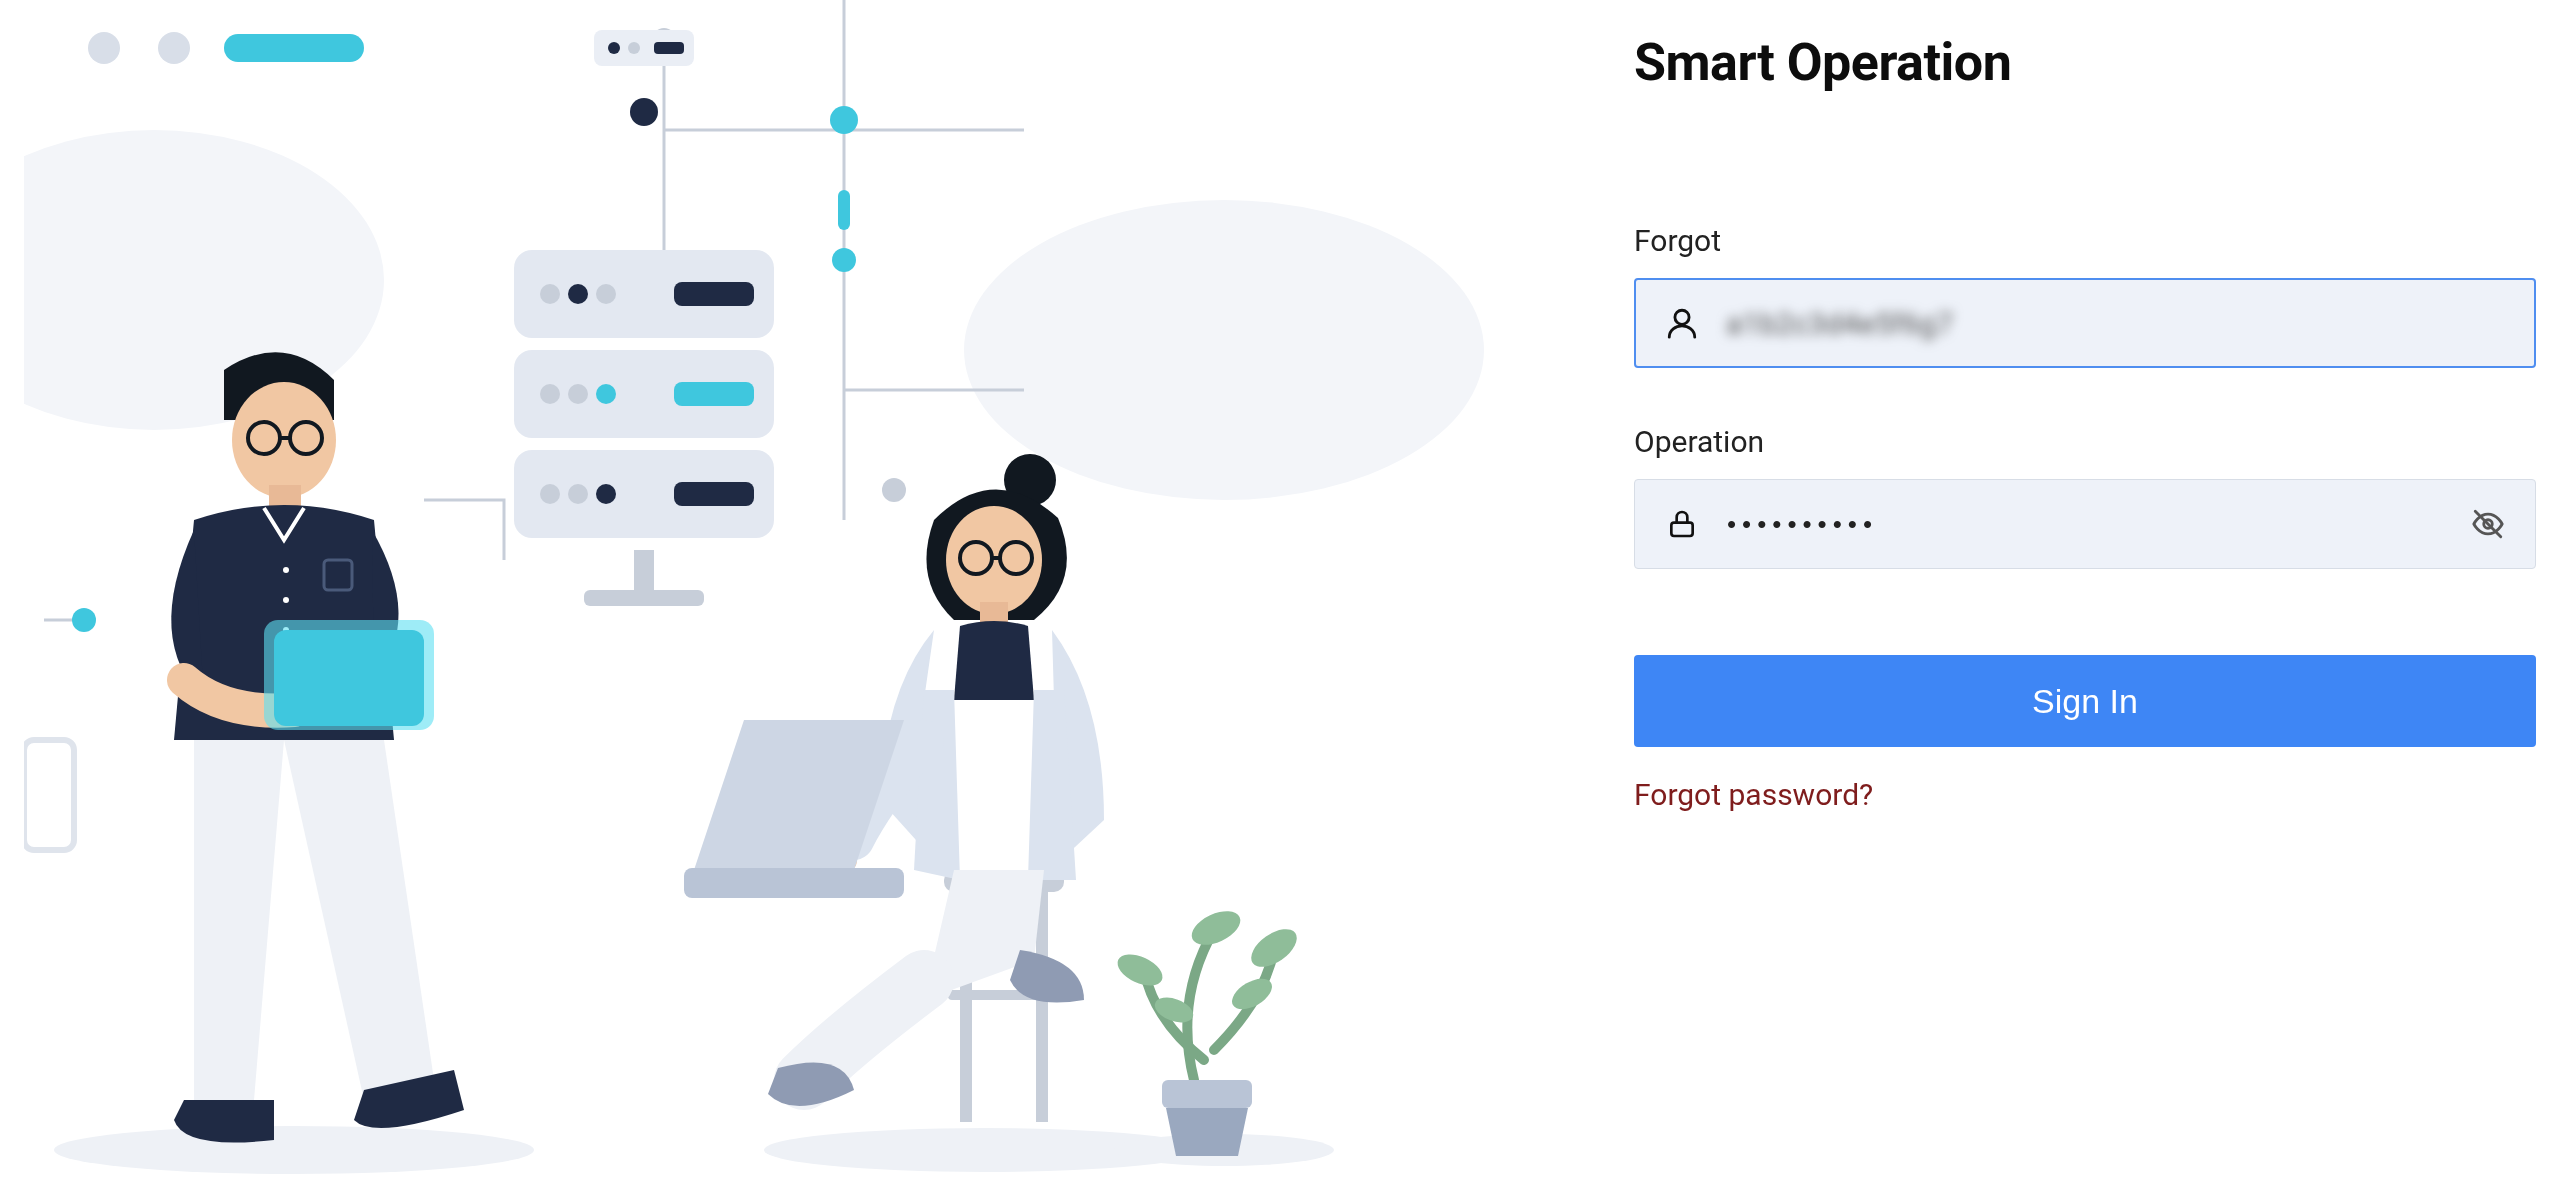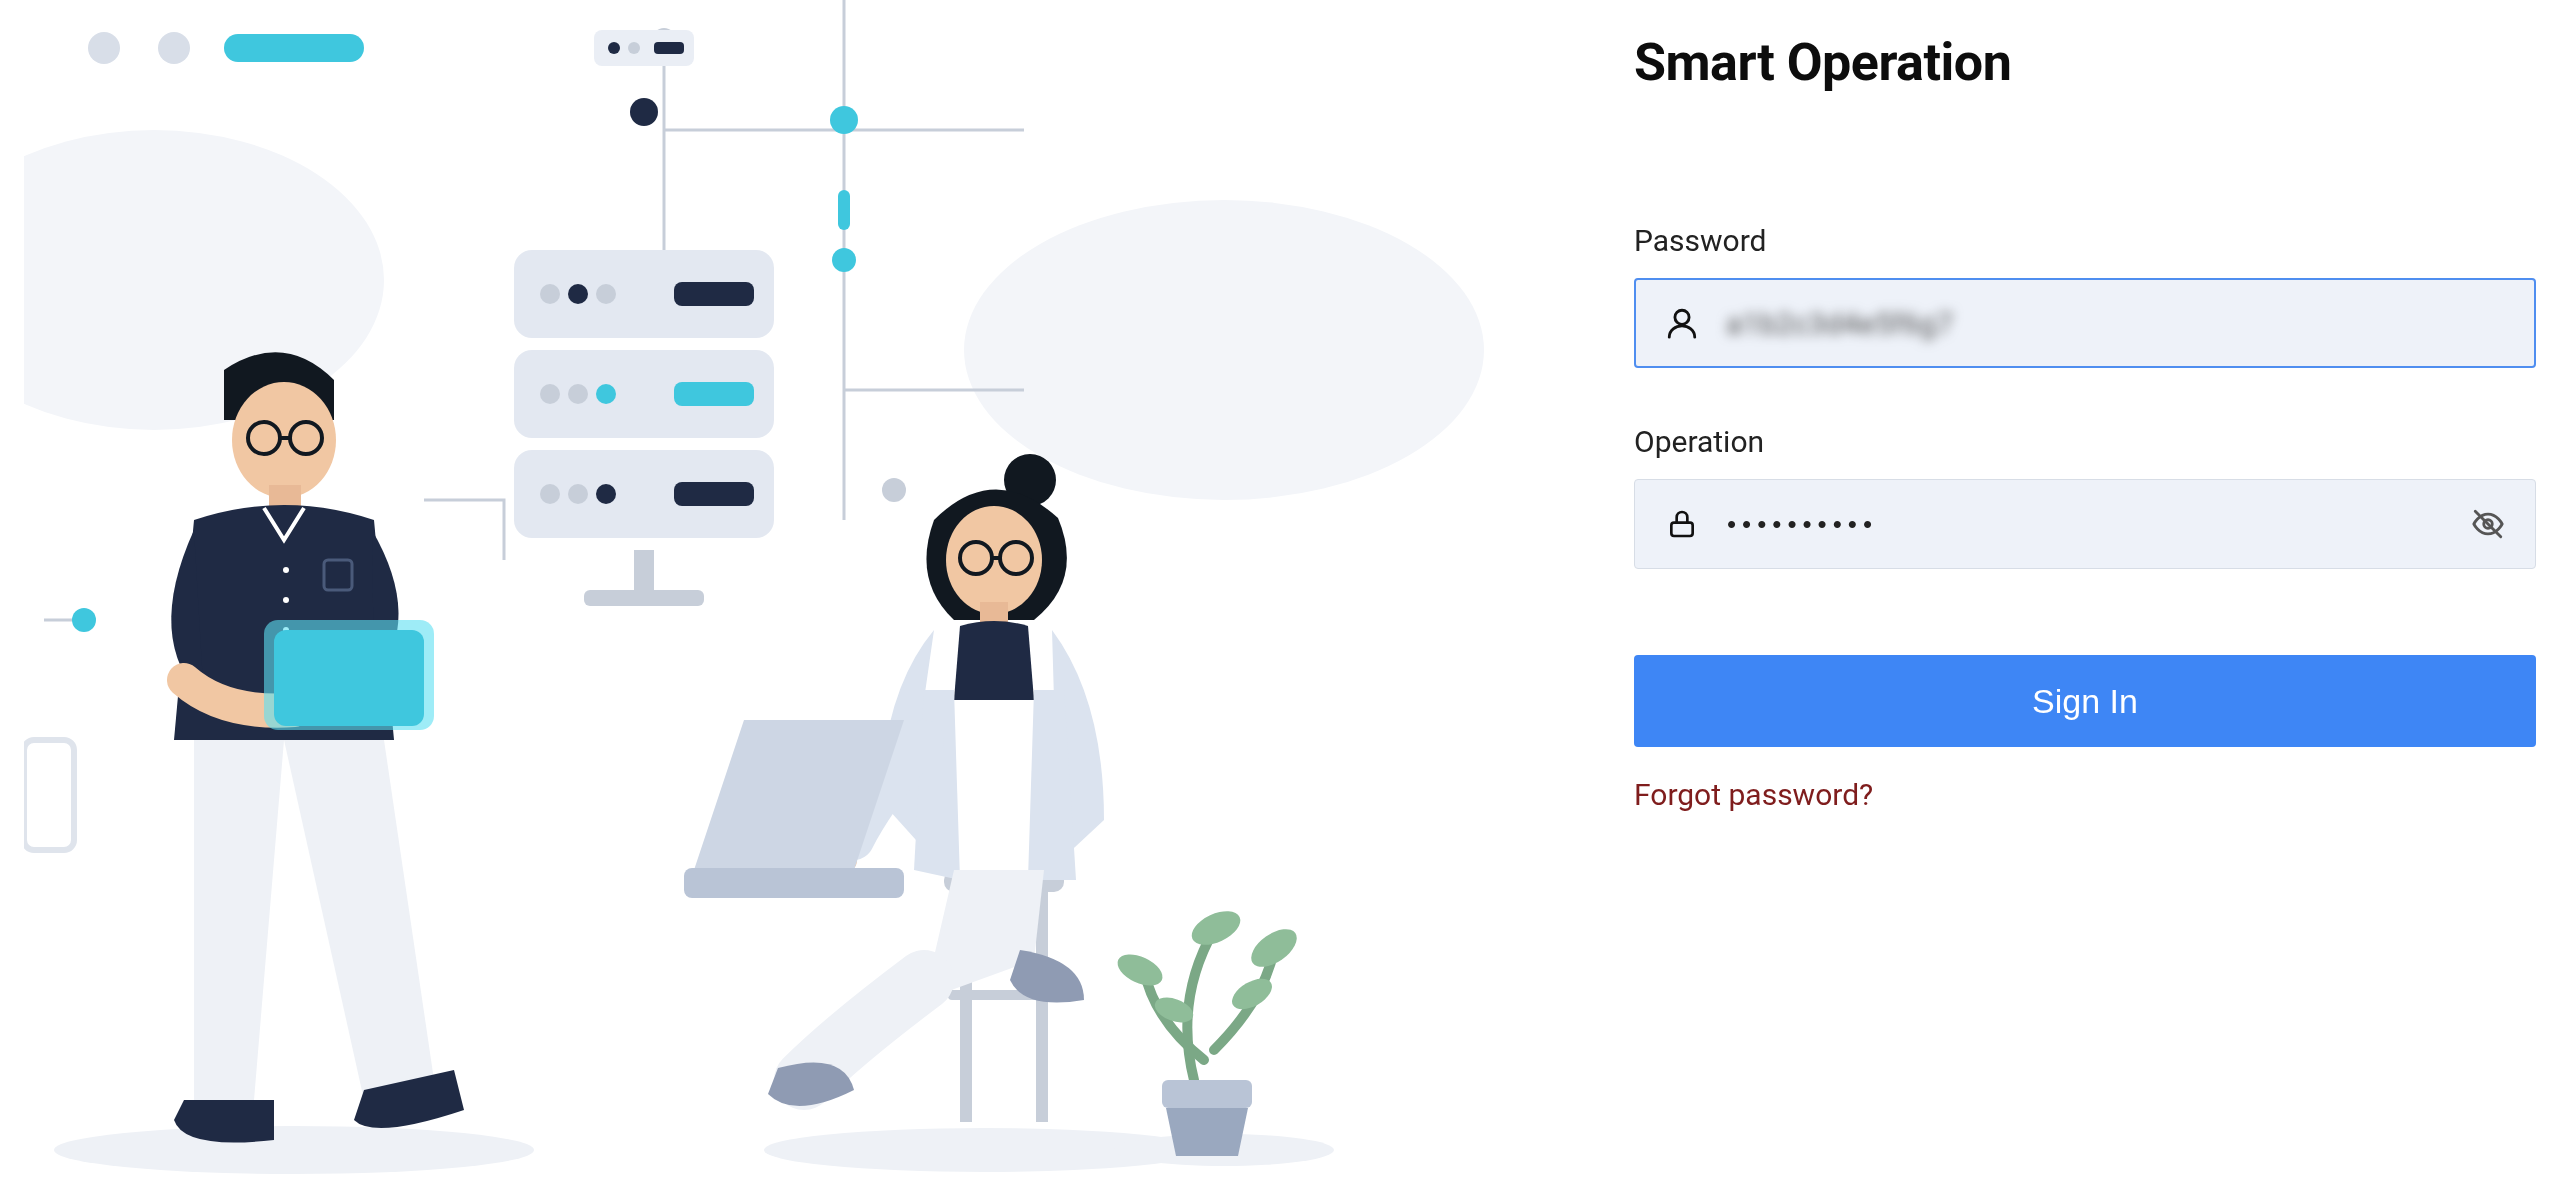--- a/index.html
+++ b/index.html
@@ -276,21 +276,21 @@
         <path d="M32 208 L114 208 L104 256 L42 256 Z" fill="#9aa8bf"></path>
       </g>
 
       <rect x="0" y="740" width="50" height="110" rx="10" fill="none" stroke="#dfe4ec" stroke-width="6"></rect>
     </svg>
   </div>
 
   <div class="login-col">
     <h1 class="title">Smart Operation</h1>
 
-    <div class="field-label">Password</div>
+    <div class="field-label">Forgot</div>
     <div class="field-wrap">
       <span class="input-icon-left">
         <svg width="34" height="34" viewBox="0 0 24 24" fill="none" stroke="currentColor" stroke-width="2" stroke-linecap="round" stroke-linejoin="round">
           <circle cx="12" cy="8" r="5"></circle>
           <path d="M3 22c0-5 4.5-8 9-8s9 3 9 8"></path>
         </svg>
       </span>
       <input class="input focused" type="text" value="redacted-user-01" style="color: transparent; caret-color: rgb(34, 34, 34); padding-left: 48px;">
       
       <div style="position:absolute;left:92px;top:50%;transform:translateY(-50%);font-size:30px;color:#555" class="redact">a1b2c3d4e5f6g7</div>

